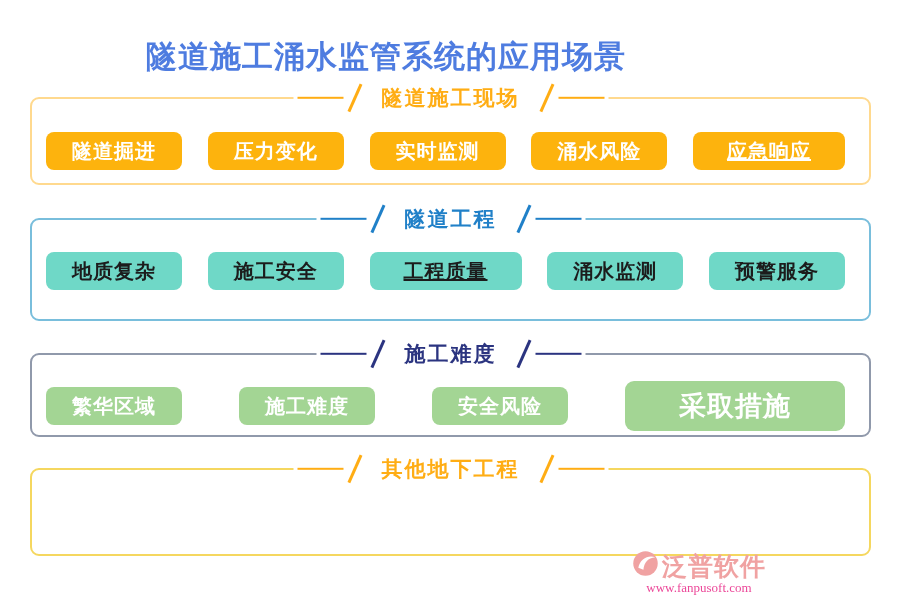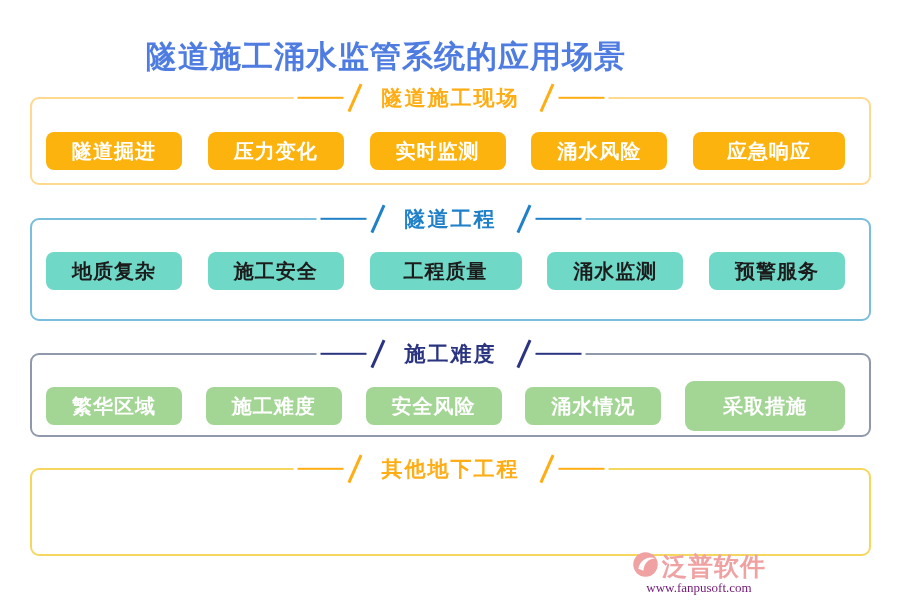--- a/index.html
+++ b/index.html
@@ -51,39 +51,39 @@
   }
   .item {
     font-family: inherit;
     font-size: 20px; font-weight: bold;
     border: none; cursor: pointer;
     color: var(--btn-fg); background: var(--btn-bg);
     height: 38px; padding: 0 26px;
     border-radius: 8px; letter-spacing: 1px;
     white-space: nowrap;
   }
-  .item.wide { padding: 0 34px; }
-  .item.big  { height: 50px; font-size: 20px; padding: 0 38px; border-radius: 9px; }
+  .item.wide { padding: 0 34px; text-decoration: underline; }
+  .item.big  { height: 50px; font-size: 27px; padding: 0 54px; border-radius: 9px; }
 
   #sec0 { top: 97px;  height: 88px;  }
   #sec1 { top: 218px; height: 103px; }
   #sec2 { top: 353px; height: 84px;  }
   #sec3 { top: 468px; height: 88px;  }
   #sec0 .items { top: 33px; }
   #sec1 .items { top: 32px; }
   #sec2 .items { top: 26px; }
   #sec3 .items { top: 31px; }
 
   .watermark {
     position: absolute; right: 6px; bottom: 4px;
     text-align: center; z-index: 5;
   }
-  .wm-row { display: flex; align-items: center; justify-content: flex-end; gap: 3px; }
+  .wm-row { display: flex; justify-content: flex-end; gap: 3px; }
   .wm-brand { font-size: 25px; font-weight: bold; color: #F0A2A2; letter-spacing: 1px; }
-  .wm-url { font-size: 13px; color: #701a75; margin-top: -3px; }
+  .wm-url { font-size: 13px; color: #ec4899; margin-top: -3px; }
 </style>
 </head>
 <body>
 
 <div class="canvas">
 
   <div class="page-title" style="color: rgb(78, 124, 224);">隧道施工涌水监管系统的应用场景</div>
 
   <div class="section" id="sec0" style="--hdr: #FFAD14; --brd: #FFD98E; --btn-bg: #FDB30D; --btn-fg: #FFFFFF;">
     <div class="sec-header">
@@ -124,21 +124,20 @@
       <span class="hline"></span>
       <span class="slash"></span>
       <span class="sec-title">施工难度</span>
       <span class="slash"></span>
       <span class="hline"></span>
     </div>
     <div class="items">
       <button class="item">繁华区域</button>
       <button class="item">施工难度</button>
       <button class="item">安全风险</button>
-      <button class="item">涌水情况</button>
       <button class="item big">采取措施</button>
     </div>
   </div>
 
   <div class="section" id="sec3" style="--hdr: #FFAD14; --brd: #F5D75F; --btn-bg: #4B74C9; --btn-fg: #FFFFFF;">
     <div class="sec-header">
       <span class="hline"></span>
       <span class="slash"></span>
       <span class="sec-title">其他地下工程</span>
       <span class="slash"></span>

